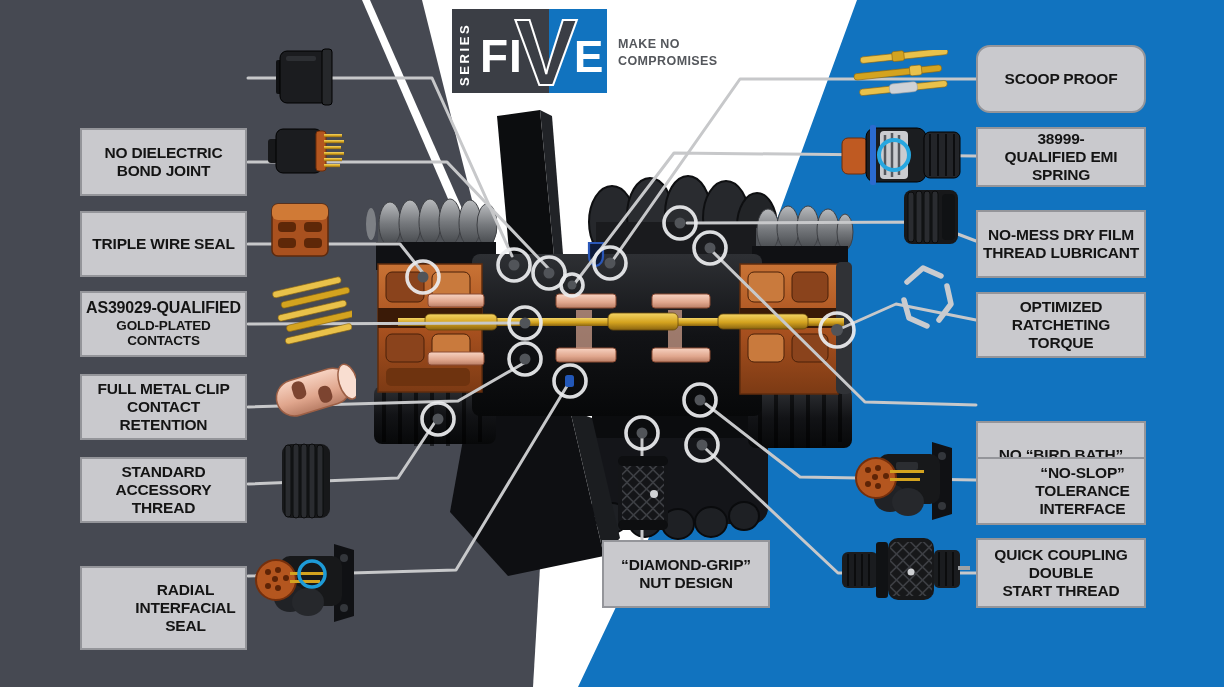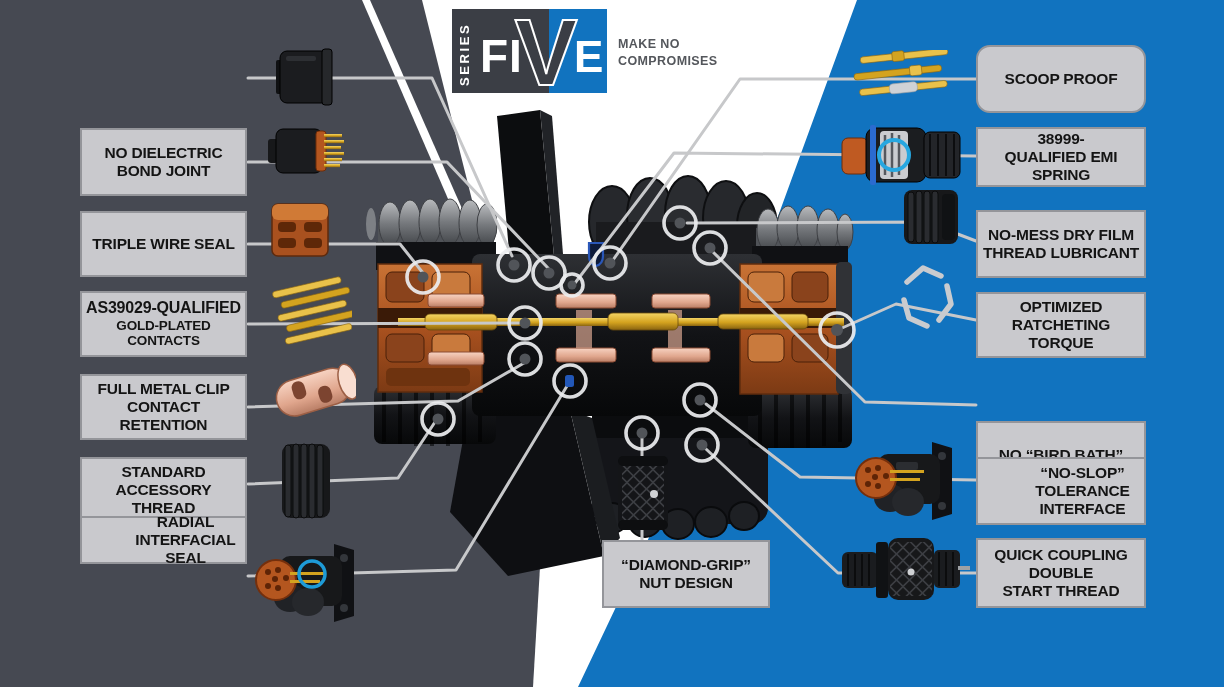--- a/index.html
+++ b/index.html
@@ -250,21 +250,21 @@
 BOND JOINT</span></div>
 <div class="feature-label" style="left:80px;top:211px;width:167px;height:66px;"><span>TRIPLE WIRE SEAL</span></div>
 <div class="feature-label" style="left:80px;top:291px;width:167px;height:66px;flex-direction:column;">
   <span style="font-size:16px;">AS39029-QUALIFIED</span>
   <span class="sub">GOLD-PLATED CONTACTS</span>
 </div>
 <div class="feature-label" style="left:80px;top:374px;width:167px;height:66px;"><span>FULL METAL CLIP
 CONTACT RETENTION</span></div>
 <div class="feature-label" style="left:80px;top:457px;width:167px;height:66px;"><span>STANDARD
 ACCESSORY THREAD</span></div>
-<div class="feature-label" style="left:80px;top:516px;width:167px;height:48px;padding-left:44px;"><span>RADIAL
+<div class="feature-label" style="left:80px;top:566px;width:167px;height:84px;padding-left:44px;"><span>RADIAL
 INTERFACIAL SEAL</span></div>
 
 <div class="feature-label" style="left:976px;top:45px;width:170px;height:68px;border-radius:14px;"><span>SCOOP PROOF</span></div>
 <div class="feature-label" style="left:976px;top:127px;width:170px;height:60px;"><span>38999-
 QUALIFIED EMI SPRING</span></div>
 <div class="feature-label" style="left:976px;top:210px;width:170px;height:68px;align-items:center;"><span>NO-MESS DRY FILM
 THREAD LUBRICANT</span></div>
 <div class="feature-label" style="left:976px;top:292px;width:170px;height:66px;"><span>OPTIMIZED
 RATCHETING TORQUE</span></div>
 <div class="feature-label" style="left:976px;top:373px;width:170px;height:69px;margin-top:48px;"><span>NO “BIRD BATH”</span></div>

